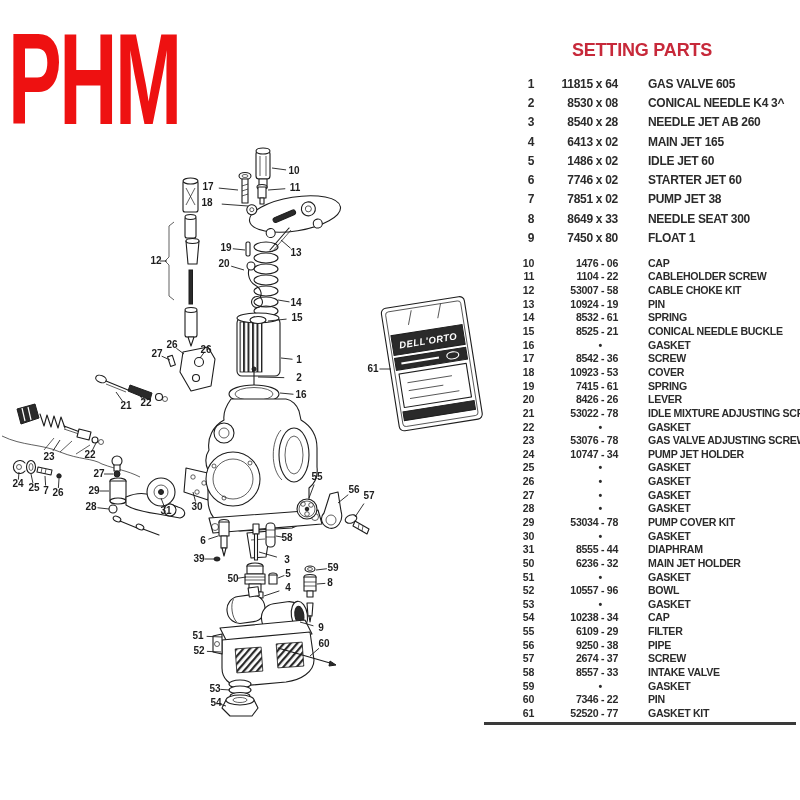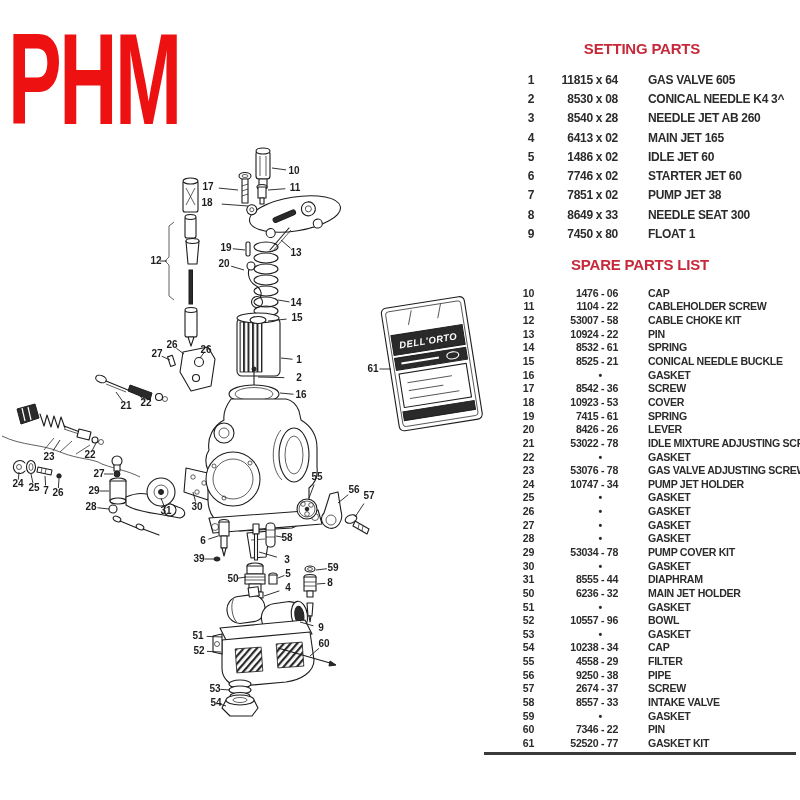--- a/index.html
+++ b/index.html
@@ -17,21 +17,21 @@
   #diagram .fw{stroke:#1d1d1d;stroke-width:1.1;fill:#ffffff;stroke-linejoin:round;}
   #diagram .fd{stroke:#1d1d1d;stroke-width:1;fill:#2a2a2a;}
   #diagram .thin{stroke:#1d1d1d;stroke-width:0.7;fill:none;}
   .callout{font:600 10px "Liberation Sans",sans-serif;fill:#1d1d1d;
            text-anchor:middle;dominant-baseline:middle;}
   .packet-label{font:italic 700 9.5px "Liberation Sans",sans-serif;fill:#ffffff;
                 text-anchor:middle;letter-spacing:0.5px;}
 
   
   .table{position:absolute;width:316px;}
-  .table h2{margin:0 0 13px 0;font-size:15px;font-weight:700;text-align:center;
+  .table h2{margin:0 0 13px 0;font-size:18px;font-weight:700;text-align:center;
             color:#c7293a;letter-spacing:-0.2px;}
   .setting{left:484px;top:40px;}
   .spare{left:484px;top:256px;width:312px;}
   .row{display:flex;align-items:center;font-weight:700;letter-spacing:-0.3px;white-space:nowrap;}
   .setting .row{height:19.3px;font-size:12px;}
   .spare .row{height:13.65px;font-size:10.6px;}
   .num{width:50px;text-align:right;flex:none;}
   .code{width:84px;text-align:right;flex:none;}
   .code.bullet{width:68px;padding-right:16px;}
   .desc{margin-left:30px;flex:none;text-align:left;}
@@ -464,40 +464,39 @@
       </div>
       <div class="row">
         <span class="num">9</span>
         <span class="code">7450 x 80</span>
         <span class="desc">FLOAT 1</span>
       </div>
     </div>
 </section>
 
 <section class="table spare">
-  <h2 style="color: rgb(199, 41, 58);">SPARE PARTS LIST</h2>
   <div class="rows" id="spare-rows">
       <div class="row">
         <span class="num">10</span>
         <span class="code">1476 - 06</span>
         <span class="desc">CAP</span>
       </div>
       <div class="row">
         <span class="num">11</span>
         <span class="code">1104 - 22</span>
         <span class="desc">CABLEHOLDER SCREW</span>
       </div>
       <div class="row">
         <span class="num">12</span>
         <span class="code">53007 - 58</span>
         <span class="desc">CABLE CHOKE KIT</span>
       </div>
       <div class="row">
         <span class="num">13</span>
-        <span class="code">10924 - 22</span>
+        <span class="code">10924 - 19</span>
         <span class="desc">PIN</span>
       </div>
       <div class="row">
         <span class="num">14</span>
         <span class="code">8532 - 61</span>
         <span class="desc">SPRING</span>
       </div>
       <div class="row">
         <span class="num">15</span>
         <span class="code">8525 - 21</span>
@@ -603,21 +602,21 @@
         <span class="code bullet">•</span>
         <span class="desc">GASKET</span>
       </div>
       <div class="row">
         <span class="num">54</span>
         <span class="code">10238 - 34</span>
         <span class="desc">CAP</span>
       </div>
       <div class="row">
         <span class="num">55</span>
-        <span class="code">4558 - 29</span>
+        <span class="code">6109 - 29</span>
         <span class="desc">FILTER</span>
       </div>
       <div class="row">
         <span class="num">56</span>
         <span class="code">9250 - 38</span>
         <span class="desc">PIPE</span>
       </div>
       <div class="row">
         <span class="num">57</span>
         <span class="code">2674 - 37</span>

